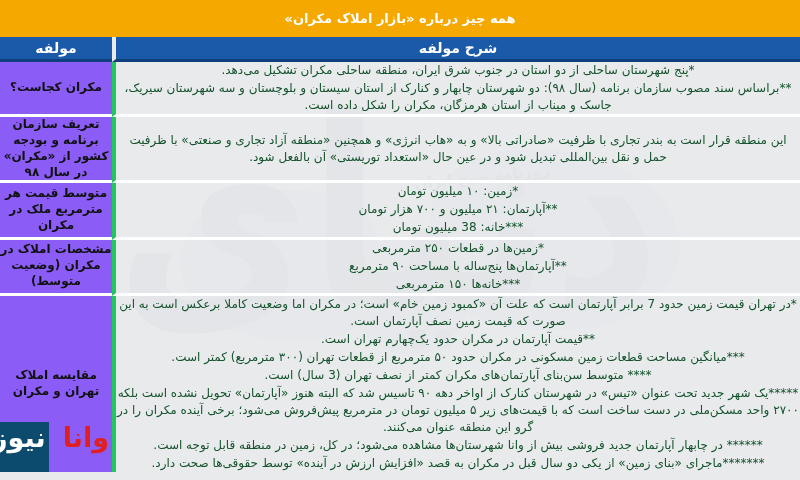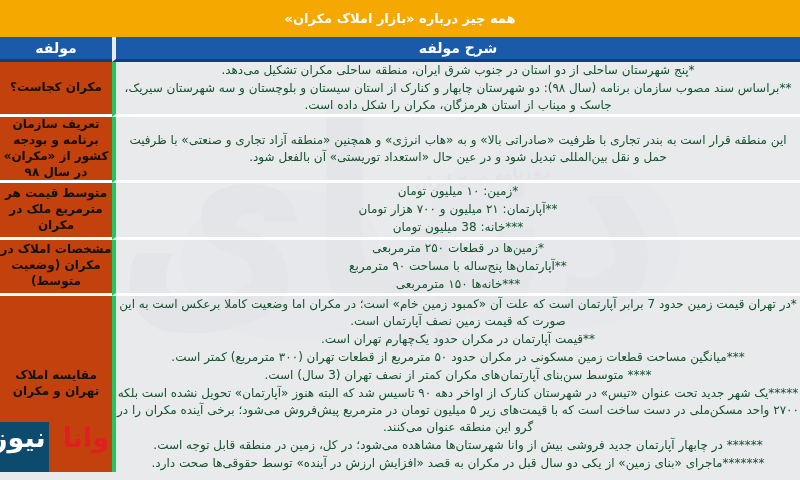--- a/index.html
+++ b/index.html
@@ -110,21 +110,21 @@
     background: rgba(233,234,236,0.80);
     color: #14532d;
     font-size: 12px;
     line-height: 1.42;
     text-align: center;
     padding: 4px 8px 5px 8px;
     border-bottom: 3px solid #ffffff;
     border-left: 4px solid #22c55e;
   }
   .key-cell {
-    background: #c2410c;
+    background: #8b5cf6;
     color: #111111;
     font-size: 12px;
     font-weight: bold;
     line-height: 1.32;
     text-align: center;
     padding: 3px 5px;
     border-bottom: 3px solid #ffffff;
   }
   tr.row-last .desc-cell,
   tr.row-last .key-cell { border-bottom: none; }

